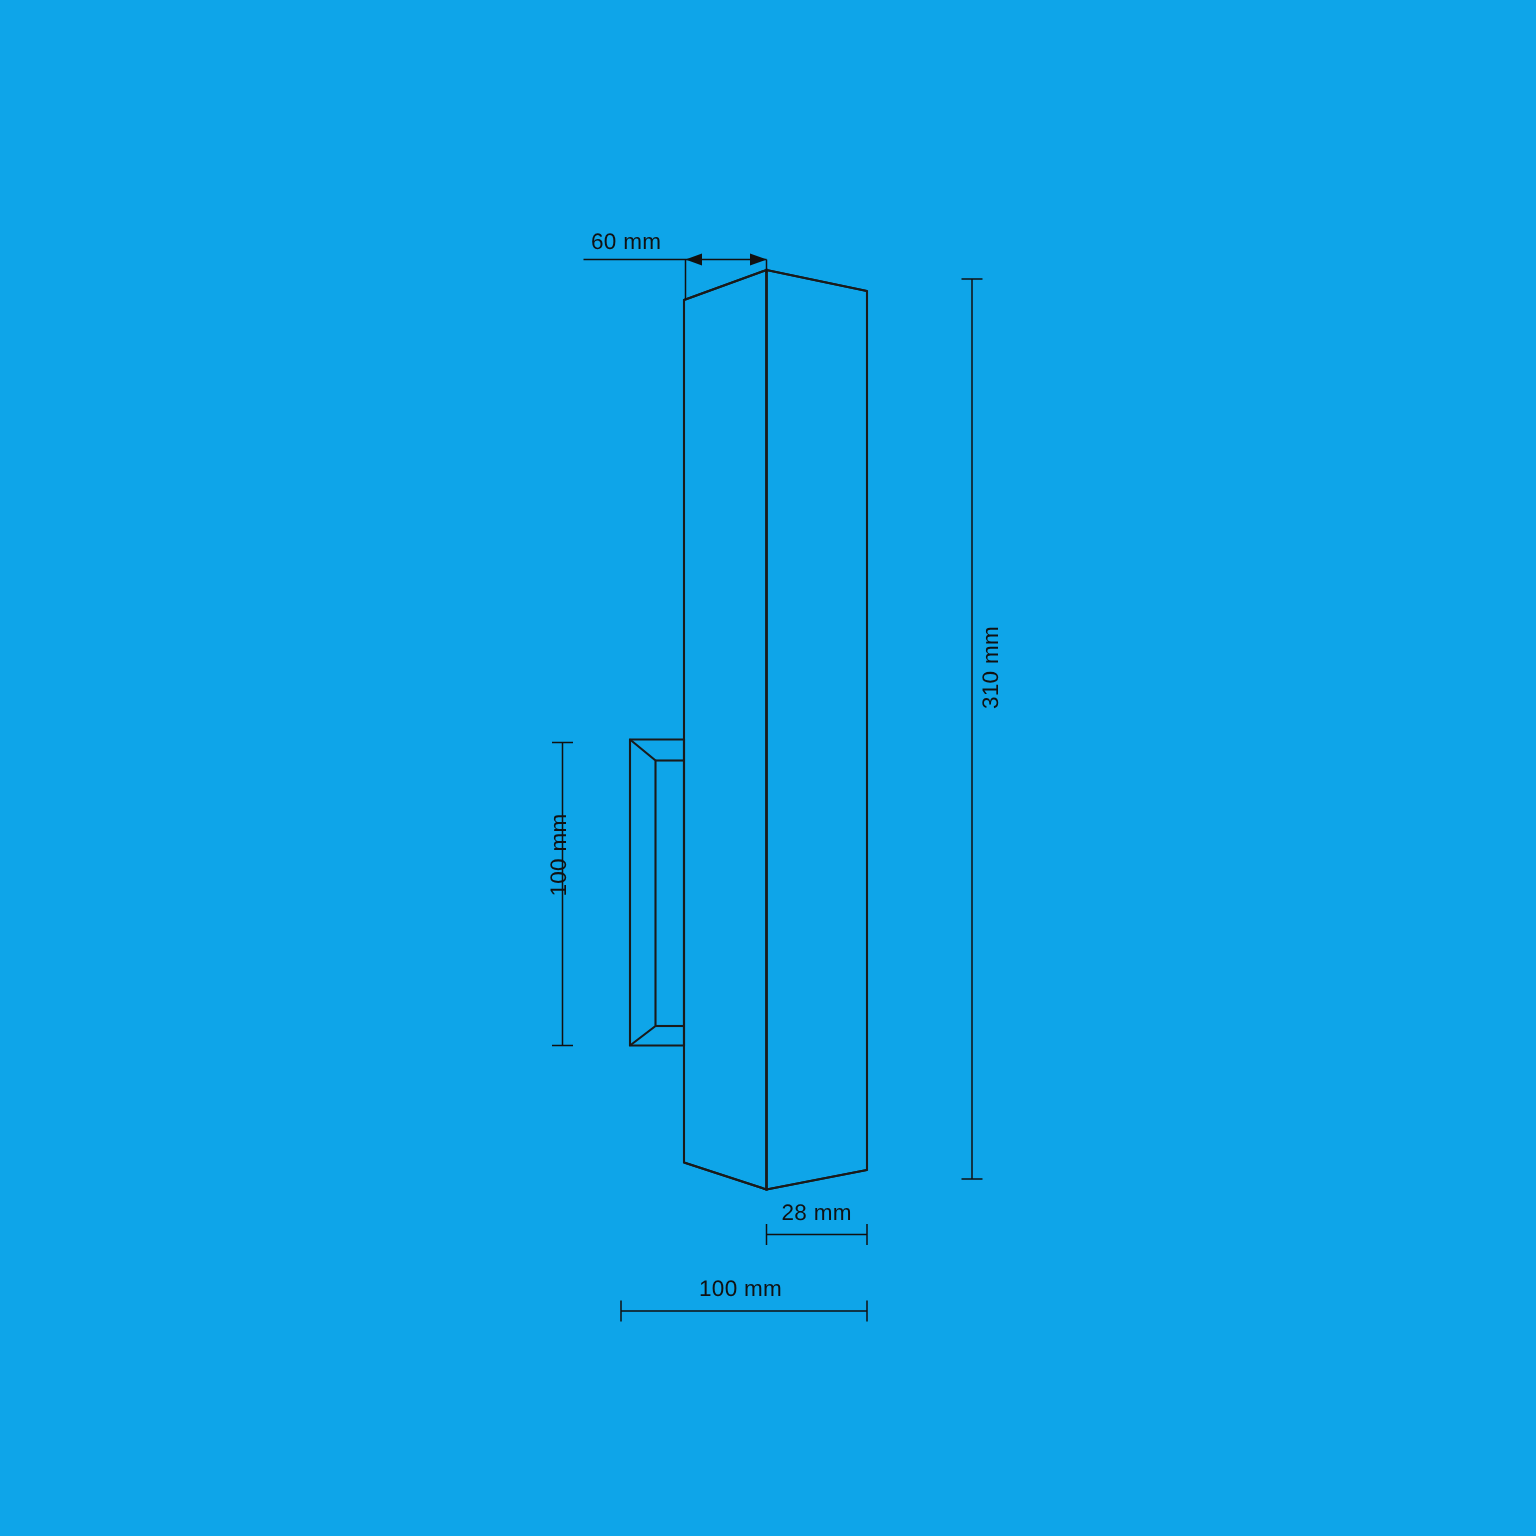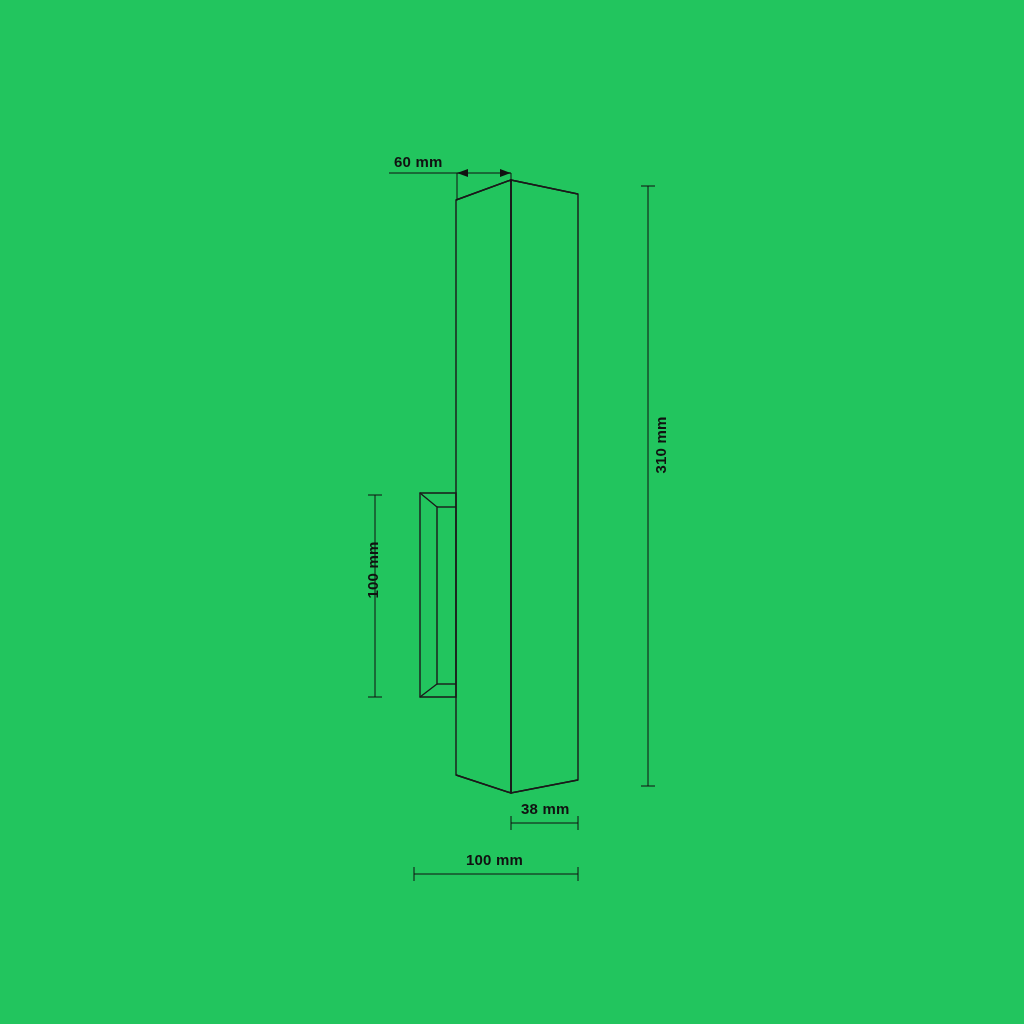--- a/index.html
+++ b/index.html
@@ -11,22 +11,21 @@
     width: 1024px;
     height: 1024px;
     font-family: "Liberation Sans", sans-serif;
     color: #1a1a1a;
     overflow: hidden;
   }
   #stage {
     position: relative;
     width: 1024px;
     height: 1024px;
-    background: #22c55e;
-    font-weight: bold;
+    background: #0ea5e9;
   }
   #drawing {
     position: absolute;
     left: 0;
     top: 0;
     width: 1024px;
     height: 1024px;
   }
   .dim-label {
     position: absolute;
@@ -104,17 +103,17 @@
       </g>
     </g>
   </svg>
 
   <div class="dim-label lbl-60">60 mm</div>
 
   <div class="dim-label vertical lbl-310">310 mm</div>
 
   <div class="dim-label vertical lbl-100h">100 mm</div>
 
-  <div class="dim-label lbl-38">38 mm</div>
+  <div class="dim-label lbl-38">28 mm</div>
 
   <div class="dim-label lbl-100w">100 mm</div>
 
 </div>
 
 </body></html>

